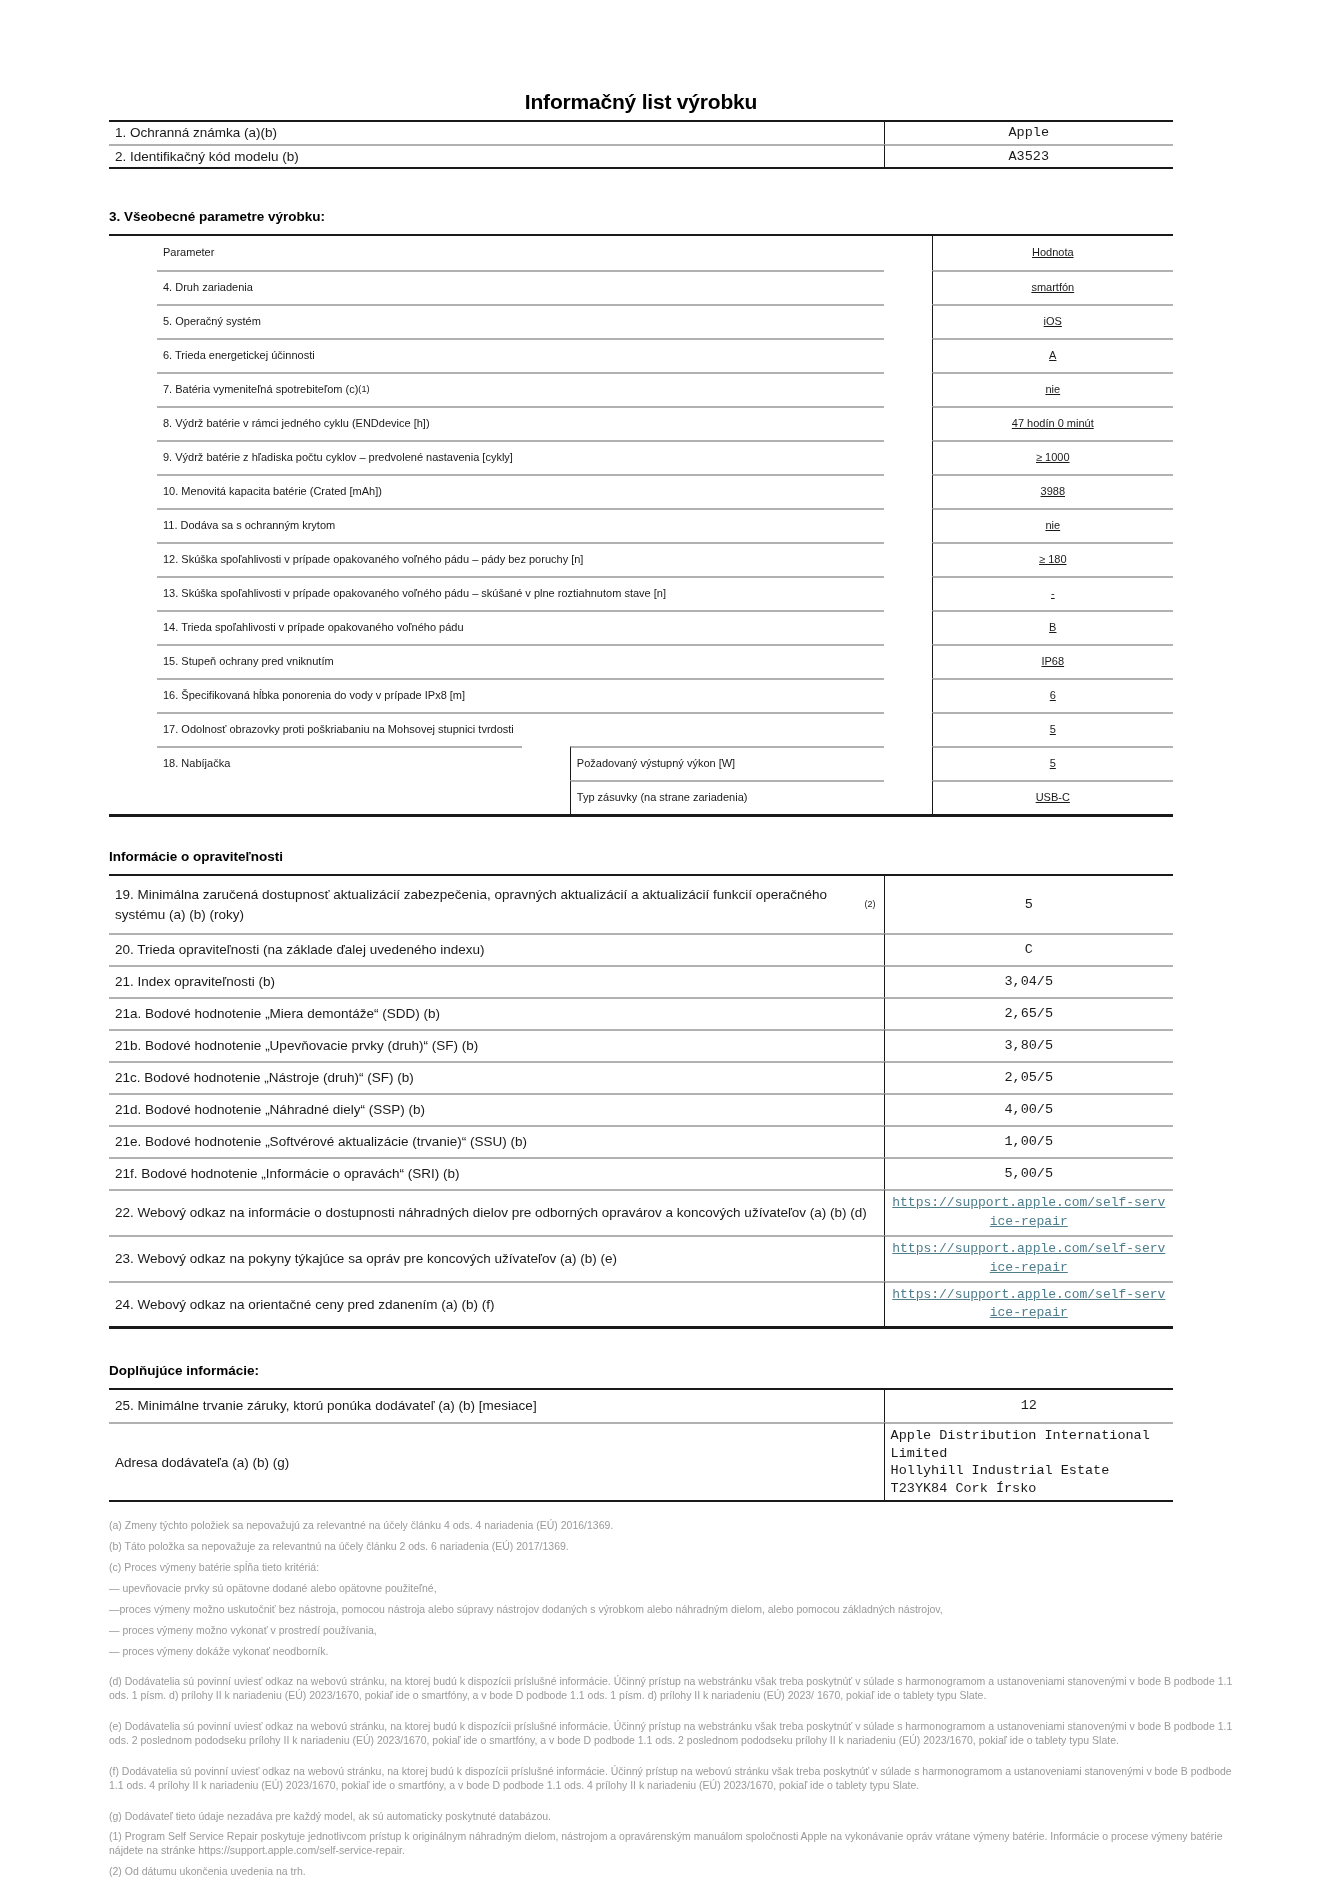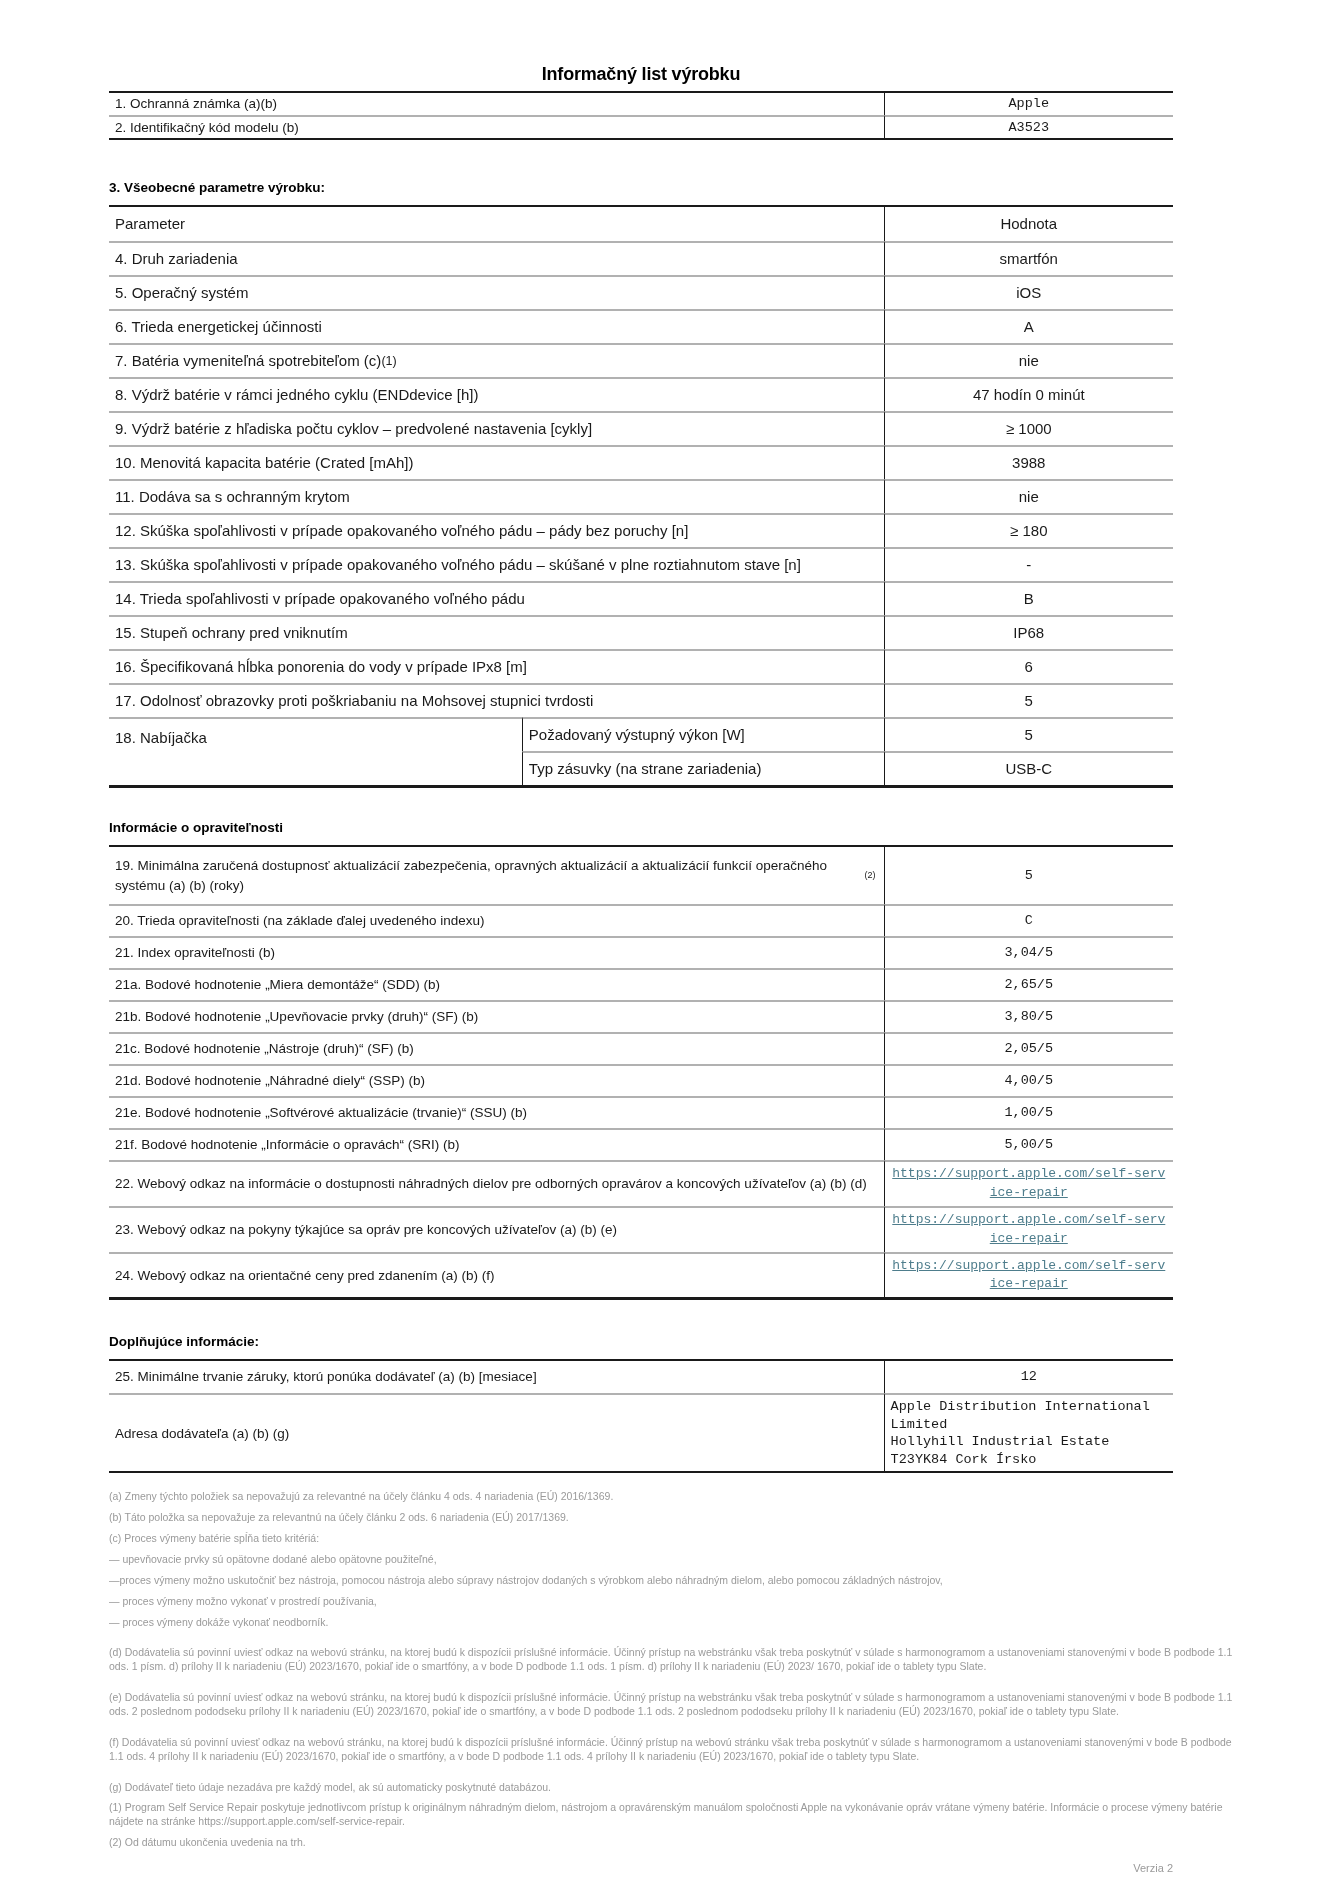--- a/index.html
+++ b/index.html
@@ -6,22 +6,22 @@
   html,body { background:#ffffff; }
   body {
     width:1328px; height:1879px; position:relative;
     font-family:"Liberation Sans", sans-serif;
     color:#1a1a1a;
     -webkit-font-smoothing:antialiased;
   }
   .page { position:absolute; left:109px; top:0; width:1064px; }
 
   .doc-title {
-    margin-top:64px; margin-bottom:6px;
-    text-align:center; font-size:18px; font-weight:700; color:#000;
+    margin-top:90px; margin-bottom:6px;
+    text-align:center; font-size:21px; font-weight:700; color:#000;
     letter-spacing:-0.2px;
   }
 
   .sec-heading { font-size:13.5px; font-weight:700; color:#000; }
   .h-general    { margin-top:40px; margin-bottom:10px; }
   .h-repair     { margin-top:32px; margin-bottom:10px; }
   .h-additional { margin-top:34px; margin-bottom:10px; }
 
   
   .tbl { border-top:2px solid #1a1a1a; border-bottom:2px solid #1a1a1a; }
@@ -41,26 +41,27 @@
   .row-22 .cell { min-height:44px; }
   .cell sup { font-size:9px; line-height:0; margin-left:3px; transform:translateY(-1px); }
 
   
   .tbl-main {
     display:grid; grid-template-columns:38.8% 34% 27.2%;
     border-top:2px solid #1a1a1a; border-bottom:3px solid #1a1a1a;
   }
   .tbl-main .c {
     display:flex; align-items:center;
-    font-size:15px; line-height:1.45; padding:3px 8px 3px 6px;
+    font-size:11px; line-height:1.45; padding:3px 8px 3px 6px;
     min-height:34px;
+    margin-left:48px;
   }
   .tbl-main .lab  { grid-column:1 / 3; }
   .tbl-main .v    { grid-column:3 / 4; justify-content:center; text-align:center;
-                    border-left:1px solid #1a1a1a; padding:3px 6px; }
+                    border-left:1px solid #1a1a1a; padding:3px 6px;text-decoration:underline; }
   .tbl-main .lab18 { grid-column:1 / 2; grid-row:span 2; align-items:flex-start; padding-top:8px; }
   .tbl-main .sub  { grid-column:2 / 3; border-left:1px solid #1a1a1a; }
   .tbl-main .bt   { border-top:2px solid #b1b1b1; }
 
   .tbl-repair { border-bottom:3px solid #1a1a1a; }
   a.repair-link, .link-text {
     color:#4e7d8c; text-decoration:underline; font-size:13px;
     word-break:break-all;
   }
 

